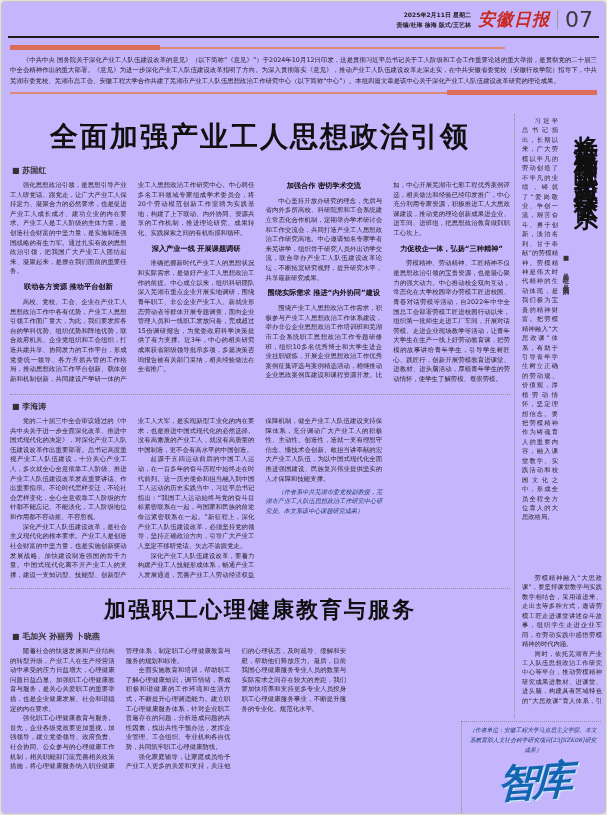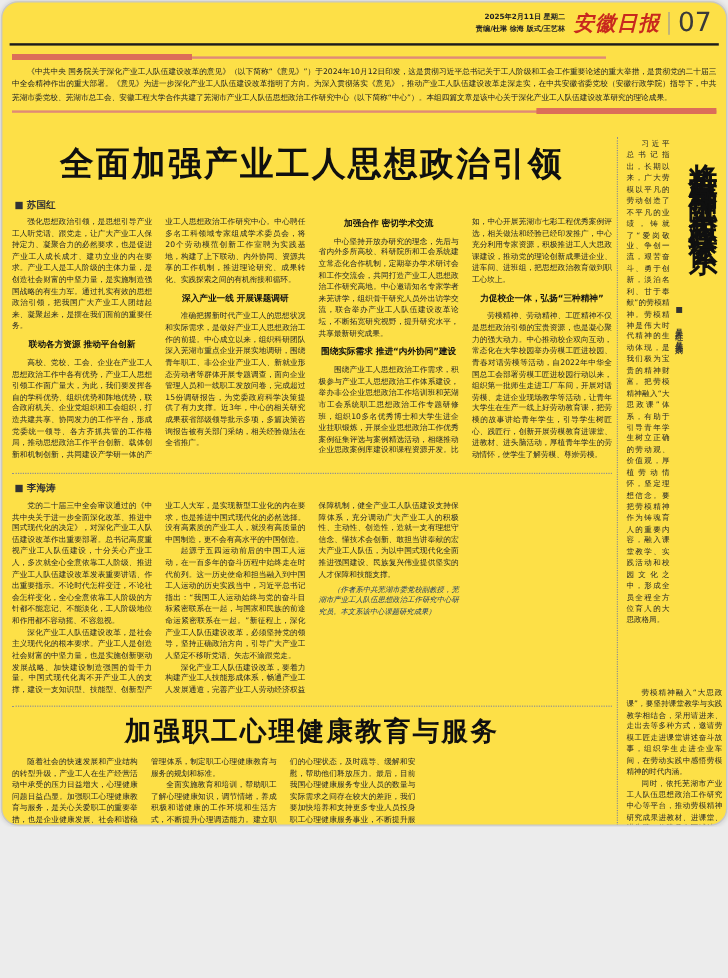--- a/index.html
+++ b/index.html
@@ -1,17 +1,17 @@
 <!DOCTYPE html>
 <html><head>
 <meta charset="utf-8">
 <style>
   html,body{margin:0;padding:0;background:#ececec;font-family:"DejaVu Sans",sans-serif;}
-  .page{position:relative;width:605px;height:687px;margin:1px;background:#fde047;
-        border:1px solid #c6c6c6;border-radius:14px;overflow:hidden;box-sizing:border-box;
+  .page{position:relative;width:605px;height:813px;margin:1px;background:#c4b5fd;
+        border:1px solid #c6c6c6;border-radius:4px;overflow:hidden;box-sizing:border-box;
         box-shadow:0 0 4px rgba(0,0,0,.15);}
   
   .header{position:absolute;top:5px;right:12px;display:flex;align-items:center;gap:7px;}
   .header-meta{font-size:6px;line-height:1.6;text-align:right;color:#222;font-weight:bold;}
   .masthead{font-size:17px;color:#c8281e;font-weight:bold;font-style:italic;
             font-family:"DejaVu Serif",serif;letter-spacing:1px;}
   .header-divider{width:1px;height:19px;background:#999;}
   .page-number{font-size:22px;color:#3a3a3a;font-family:"DejaVu Sans",sans-serif;}
   .top-rule{position:absolute;left:6px;right:6px;top:34px;height:2px;background:#1c1c1c;}
   
@@ -127,20 +127,21 @@
         <p class="bp">起源于五四运动前后的中国工人运动，在一百多年的奋斗历程中始终走在时代前列。这一历史使命和担当融入到中国工人运动的历史实践当中，习近平总书记指出：“我国工人运动始终与党的奋斗目标紧密联系在一起，与国家和民族的前途命运紧密联系在一起。”新征程上，深化产业工人队伍建设改革，必须坚持党的领导，坚持正确政治方向，引导广大产业工人坚定不移听党话、矢志不渝跟党走。</p>
         <p class="bp">深化产业工人队伍建设改革，要着力构建产业工人技能形成体系，畅通产业工人发展通道，完善产业工人劳动经济权益保障机制，健全产业工人队伍建设支持保障体系，充分调动广大产业工人的积极性、主动性、创造性，造就一支有理想守信念、懂技术会创新、敢担当讲奉献的宏大产业工人队伍，为以中国式现代化全面推进强国建设、民族复兴伟业提供坚实的人才保障和技能支撑。</p>
         <p class="attr">（作者系中共芜湖市委党校副教授，芜湖市产业工人队伍思想政治工作研究中心研究员。本文系该中心课题研究成果）</p>
       </div>
     </section>
 
     <hr class="divider">
 
     <section>
       <h1 class="art-title t3">加强职工心理健康教育与服务</h1>
+      <div class="byline">■ 毛加兴 孙丽秀 卜晓燕</div>
       <div class="body-cols a3-body">
         <p class="bp">随着社会的快速发展和产业结构的转型升级，产业工人在生产经营活动中承受的压力日益增大，心理健康问题日益凸显。加强职工心理健康教育与服务，是关心关爱职工的重要举措，也是企业健康发展、社会和谐稳定的内在要求。</p>
         <p class="bp">强化职工心理健康教育与服务。首先，企业各级党政要更加重视，加强领导，建立党委领导、政府负责、社会协同、公众参与的心理健康工作机制，相关职能部门应完善相关政策措施，将心理健康服务纳入职业健康管理体系，制定职工心理健康教育与服务的规划和标准。</p>
         <p class="bp">全面实施教育和培训，帮助职工了解心理健康知识，调节情绪，养成积极和谐健康的工作环境和生活方式，不断提升心理调适能力。建立职工心理健康服务体系，针对企业职工普遍存在的问题，分析造成问题的共性因素，找出共性干预办法，发挥企业管理、工会组织、专业机构各自优势，共同筑牢职工心理健康防线。</p>
         <p class="bp">强化家庭辅导，让家庭成员给予产业工人更多的关爱和支持，关注他们的心理状态，及时疏导、缓解和安慰，帮助他们释放压力。最后，目前我国心理健康服务专业人员的数量与实际需求之间存在较大的差距，我们要加快培养和支持更多专业人员投身职工心理健康服务事业，不断提升服务的专业化、规范化水平。</p>
       </div>
     </section>
 
   </div>
 

